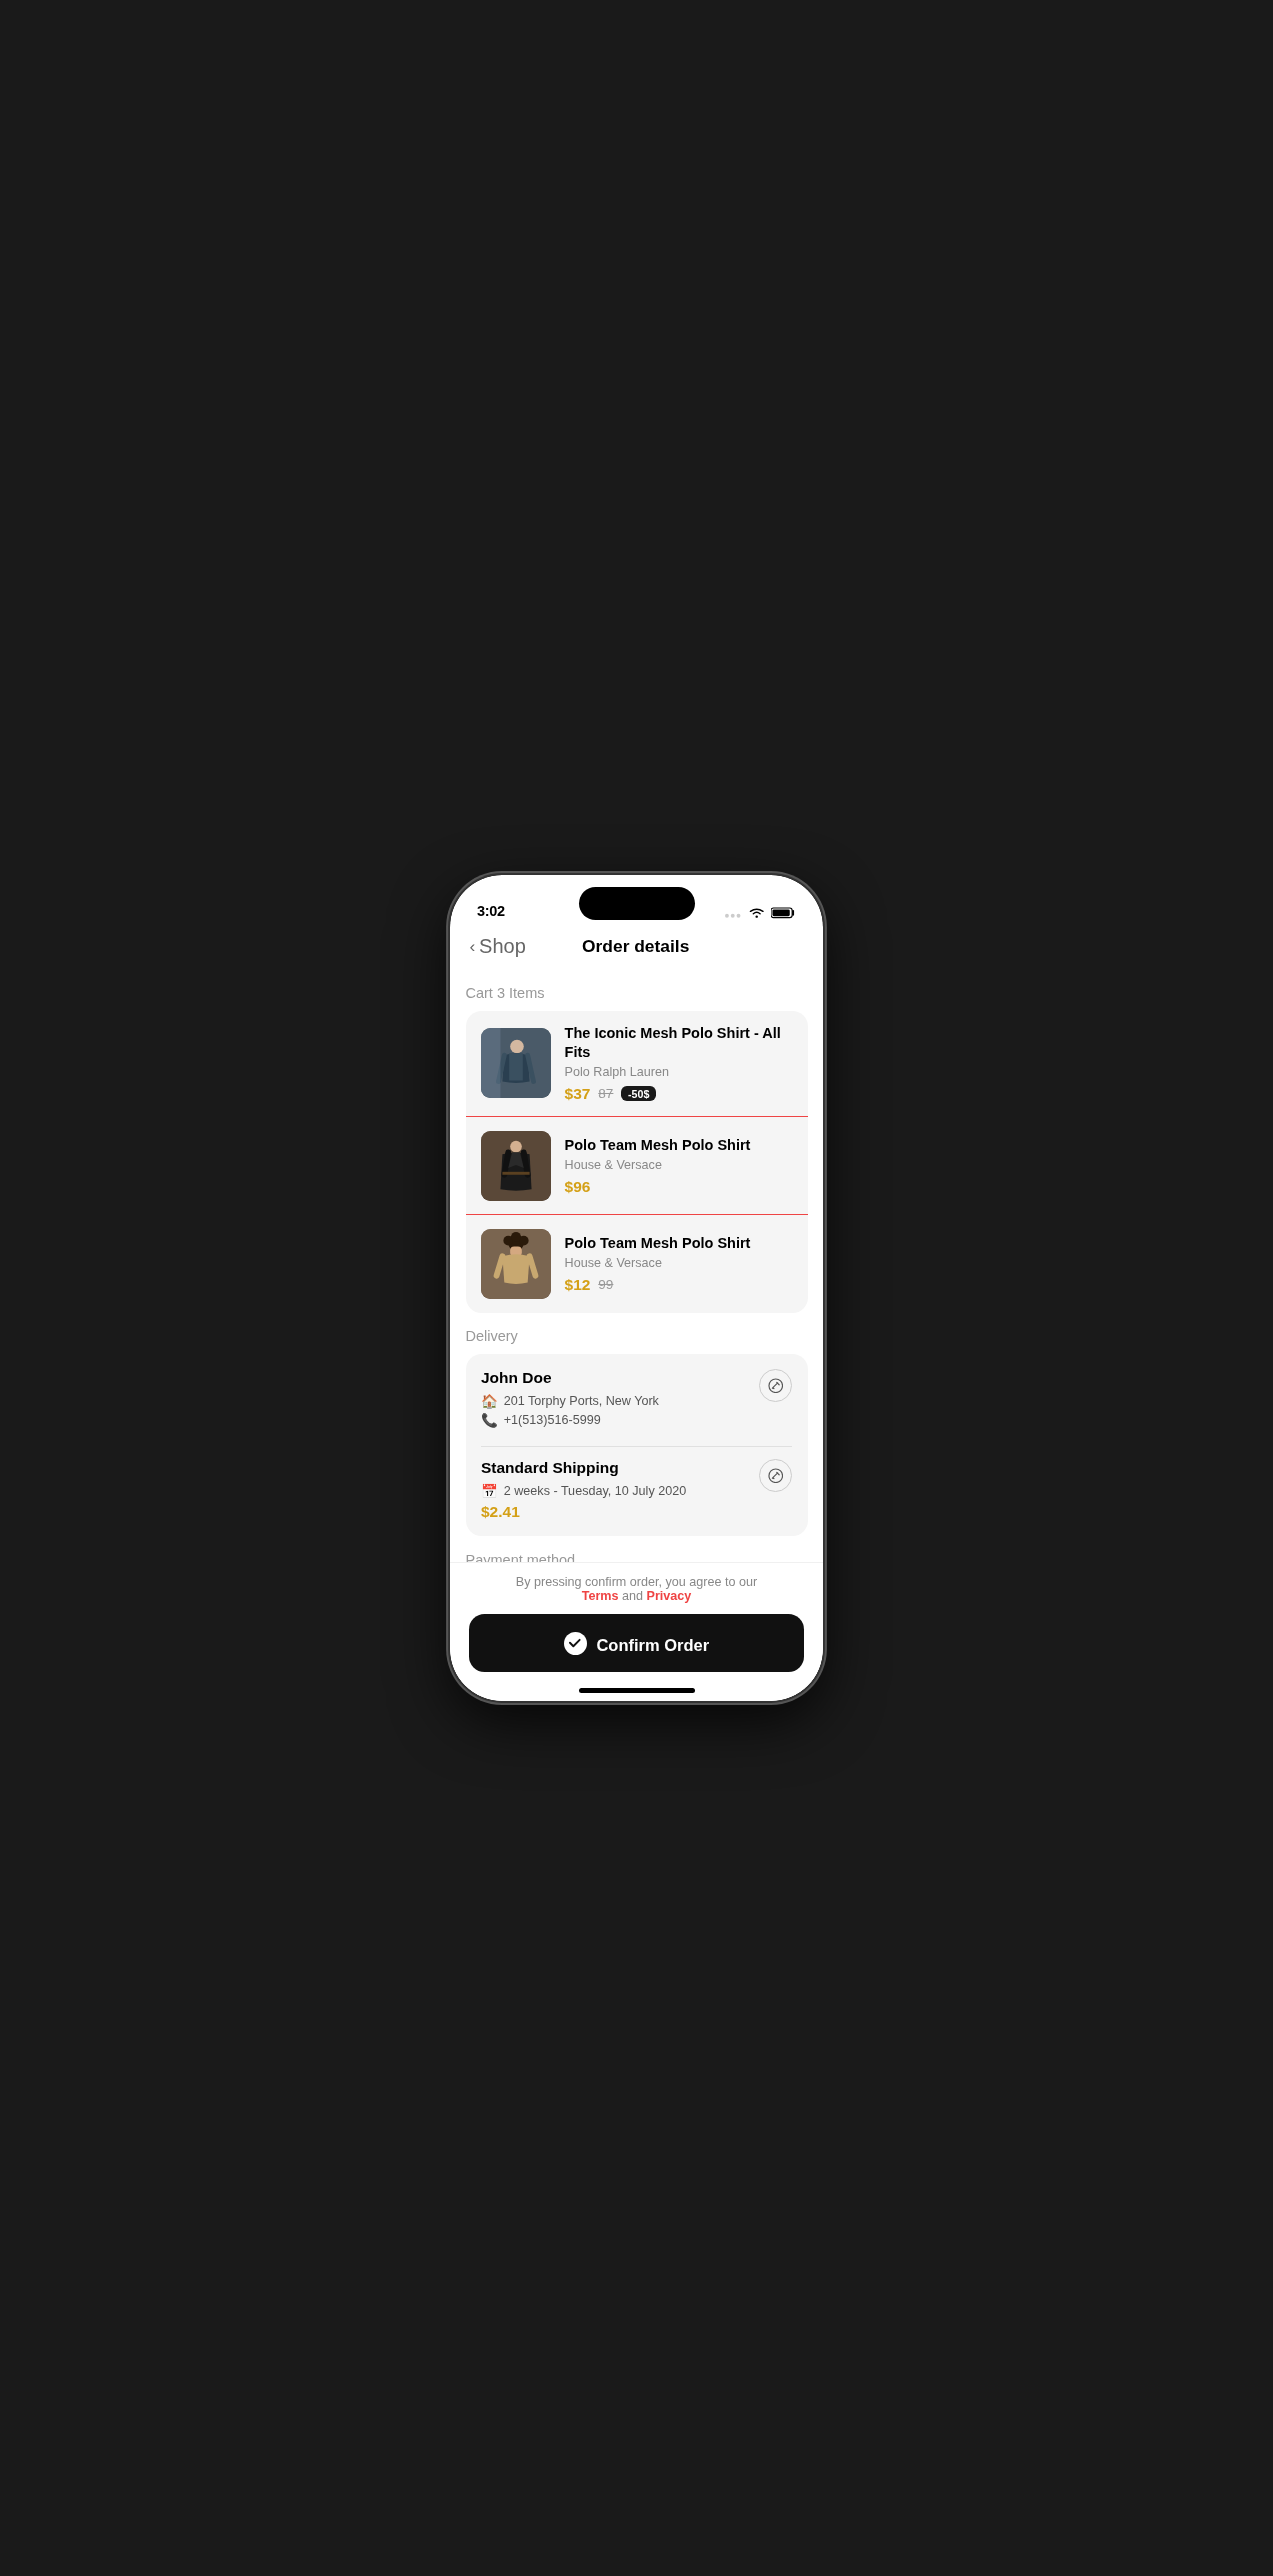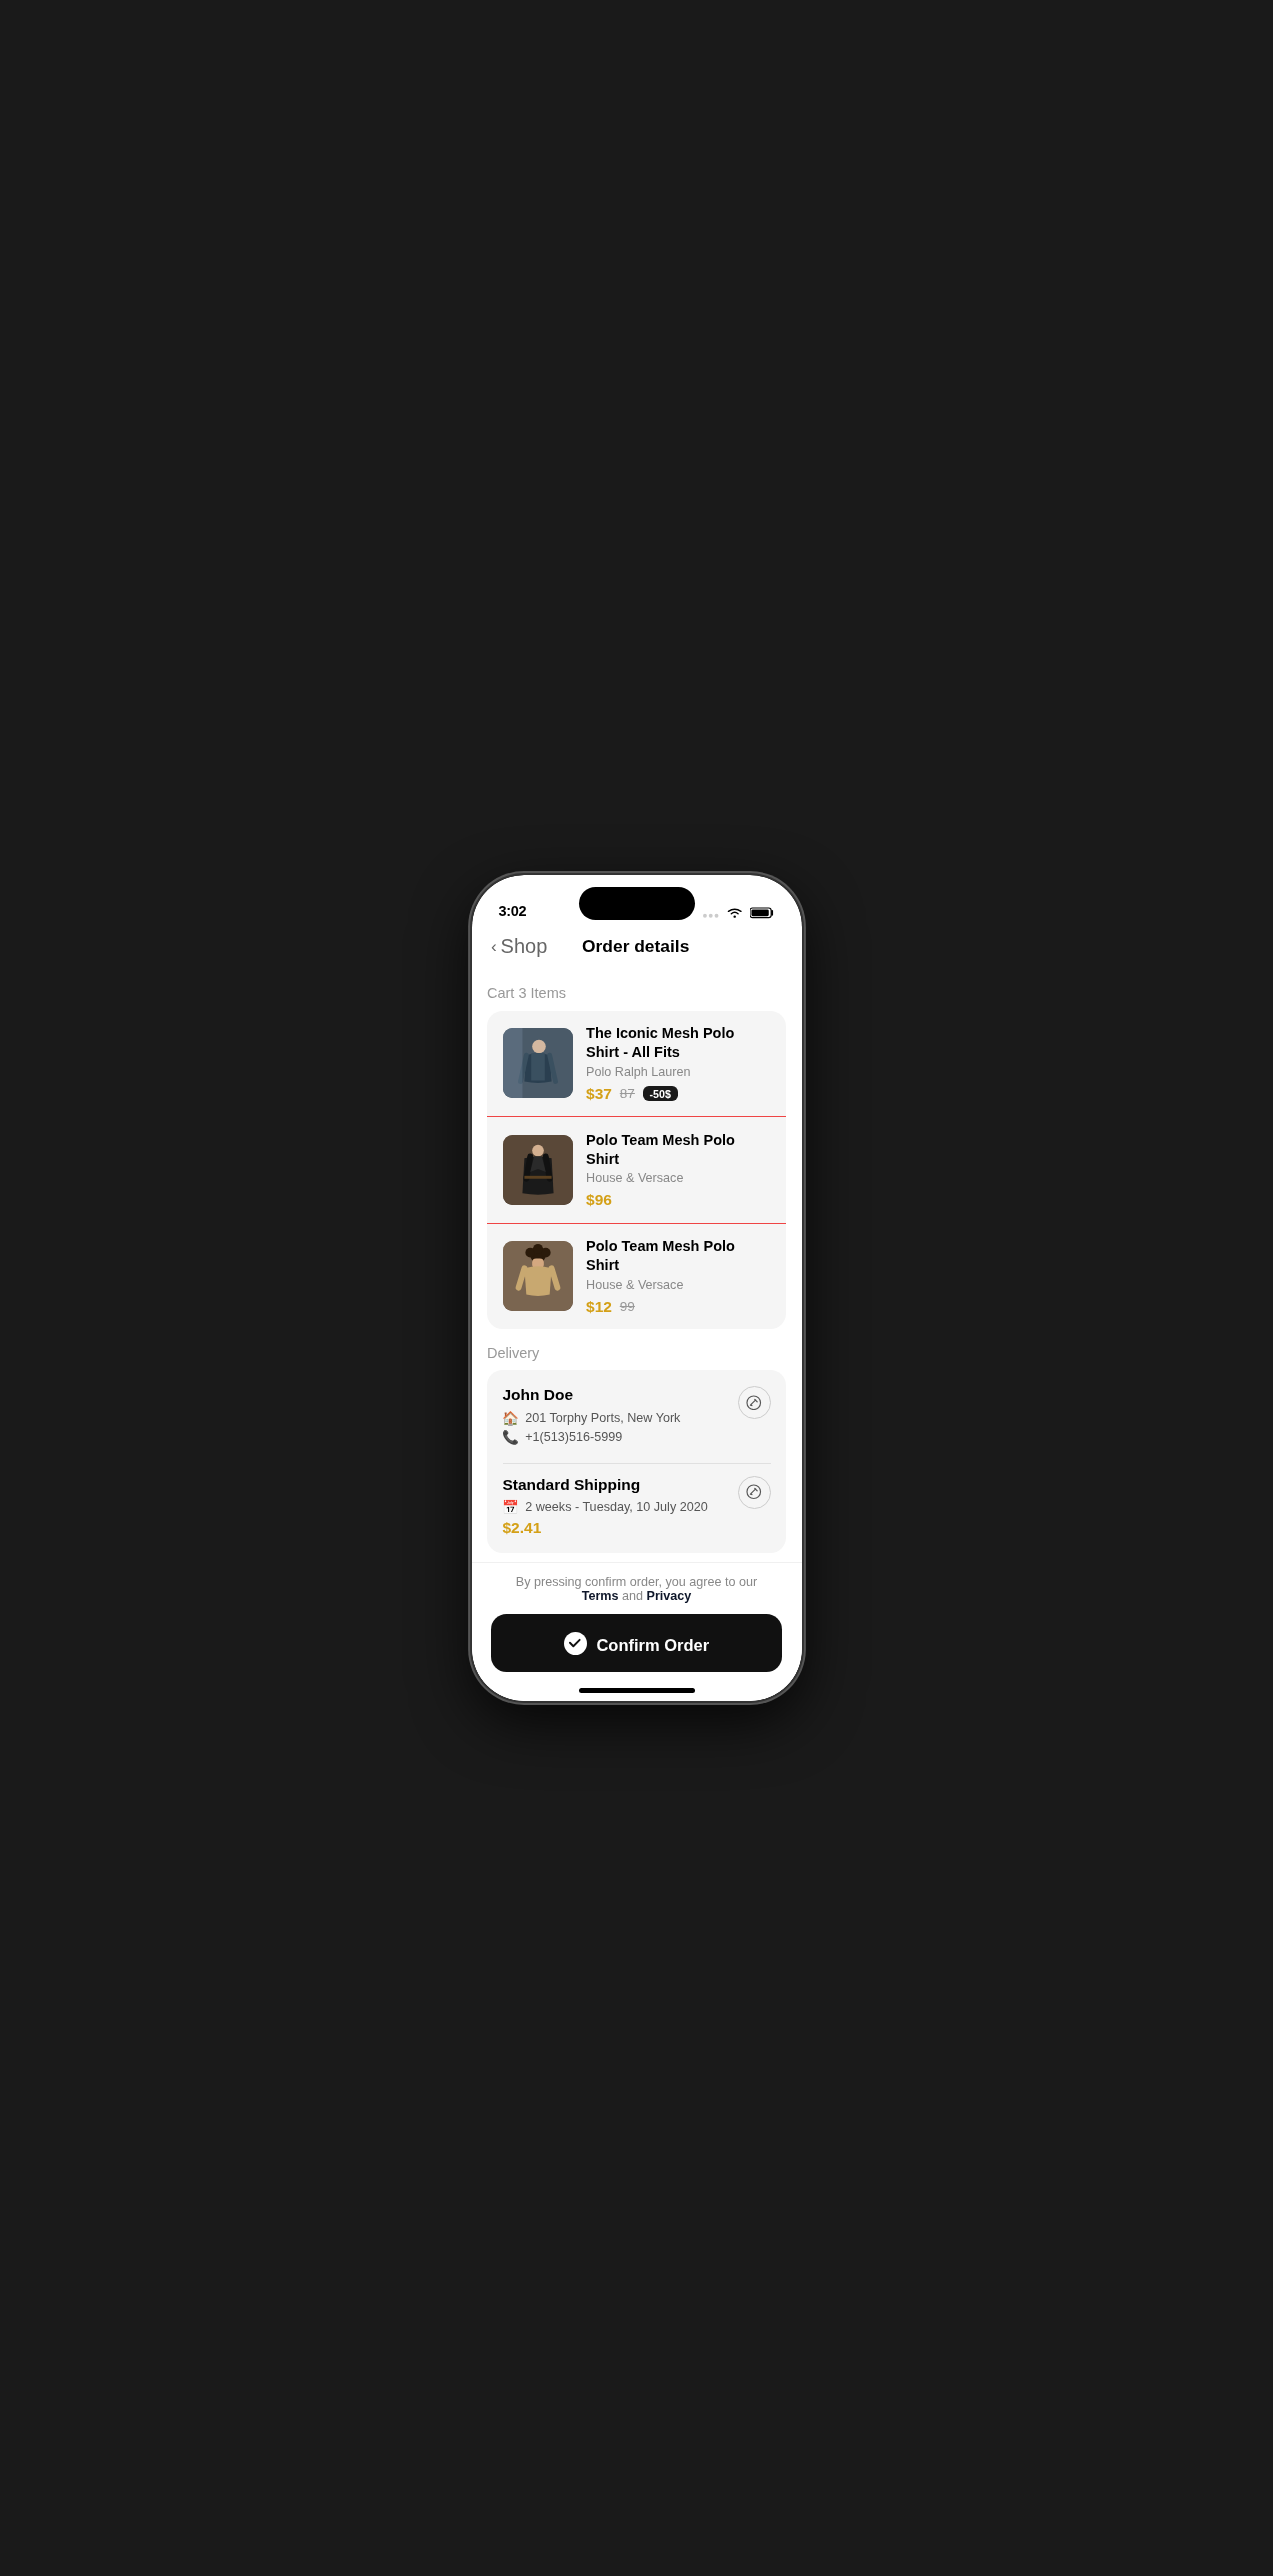--- a/index.html
+++ b/index.html
@@ -8,21 +8,21 @@
     body {
       background: #1a1a1a;
       display: flex;
       justify-content: center;
       align-items: center;
       min-height: 100vh;
       font-family: -apple-system, BlinkMacSystemFont, 'Helvetica Neue', Arial, sans-serif;
     }
 
     .phone-frame {
-      width: 330px;
+      width: 373px;
       height: 826px;
       background: #000;
       border-radius: 52px;
       position: relative;
       box-shadow: 0 0 0 1.9px #333, 0 0 0 3.9px #555, 0 19.4px 58px rgba(0,0,0,0.8);
       overflow: hidden;
     }
 
     .phone-screen {
       position: absolute;
@@ -331,21 +331,21 @@
     }
 
     .terms-text {
       text-align: center;
       font-size: 12.6px;
       color: #888;
       margin-bottom: 11.6px;
     }
 
     .terms-link {
-      color: #0f172a;
+      color: #ef4444;
       font-weight: 700;
       text-decoration: none;
     }
 
     .confirm-btn {
       background: #111;
       color: #fff;
       border: none;
       border-radius: 15.5px;
       width: 100%;

